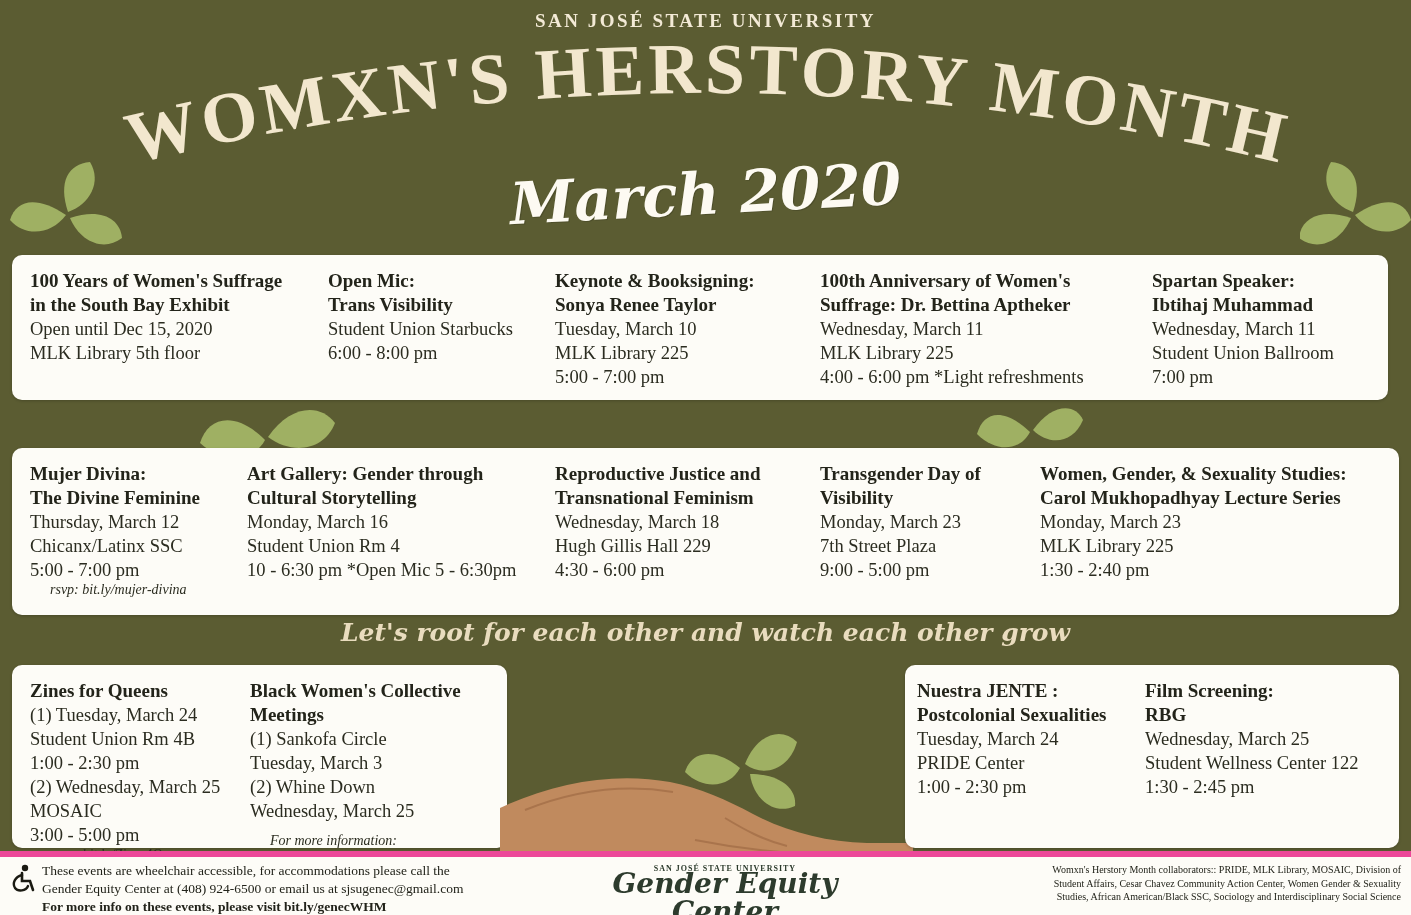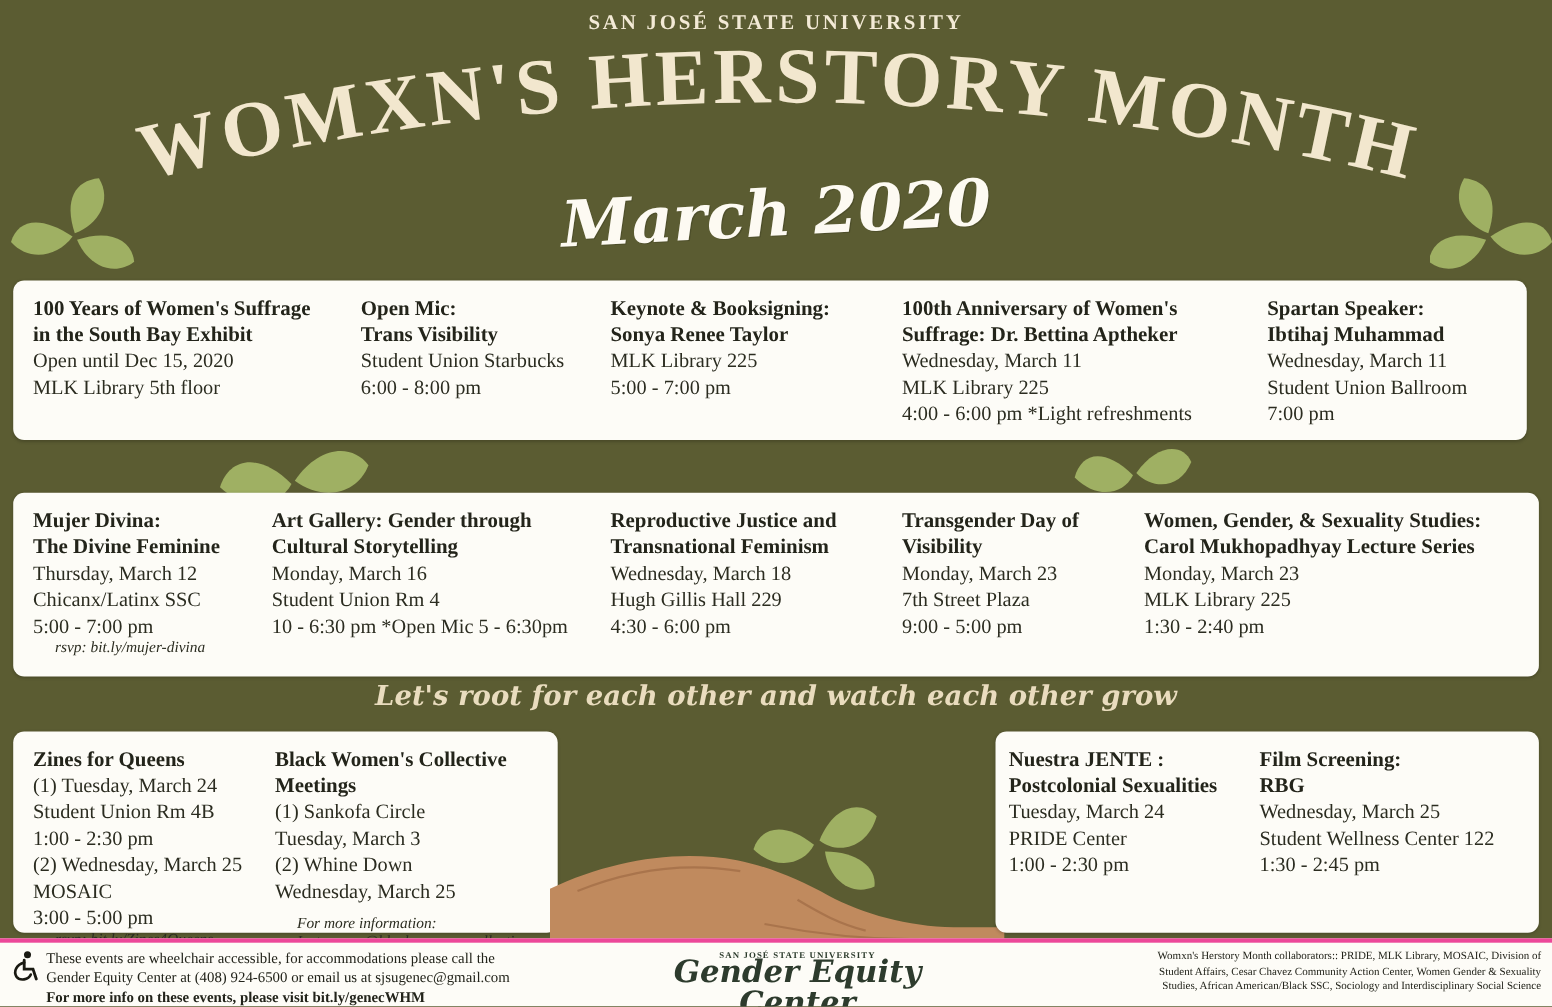--- a/index.html
+++ b/index.html
@@ -156,21 +156,21 @@
   }
 
   
   .footer {
     position: absolute;
     left: 0;
     bottom: 0;
     width: 1411px;
     height: 58px;
     background: #fdfcf7;
-    border-top: 4px solid #ec4899;
+    border-top: 6px solid #ec4899;
   }
   .footer-left {
     position: absolute;
     left: 42px;
     top: 5px;
     width: 470px;
     font-size: 13.5px;
     line-height: 1.32;
     color: #22231a;
   }
@@ -272,20 +272,21 @@
     </div>
     <div class="col r1c2">
       <div class="ev-title" style="white-space:pre-line">Open Mic:
 Trans Visibility</div>
       <div class="ev-line">Student Union Starbucks</div>
       <div class="ev-line">6:00 - 8:00 pm</div>
     </div>
     <div class="col r1c3">
       <div class="ev-title" style="white-space:pre-line">Keynote &amp; Booksigning:
 Sonya Renee Taylor</div>
+      <div class="ev-line">Tuesday, March 10</div>
       <div class="ev-line">MLK Library 225</div>
       <div class="ev-line">5:00 - 7:00 pm</div>
     </div>
     <div class="col r1c4">
       <div class="ev-title">100th Anniversary of Women's Suffrage: Dr. Bettina Aptheker</div>
       <div class="ev-line">Wednesday, March 11</div>
       <div class="ev-line">MLK Library 225</div>
       <div class="ev-line">
         <span>4:00 - 6:00 pm </span><span class="ev-ital">*Light refreshments</span>
       </div>

